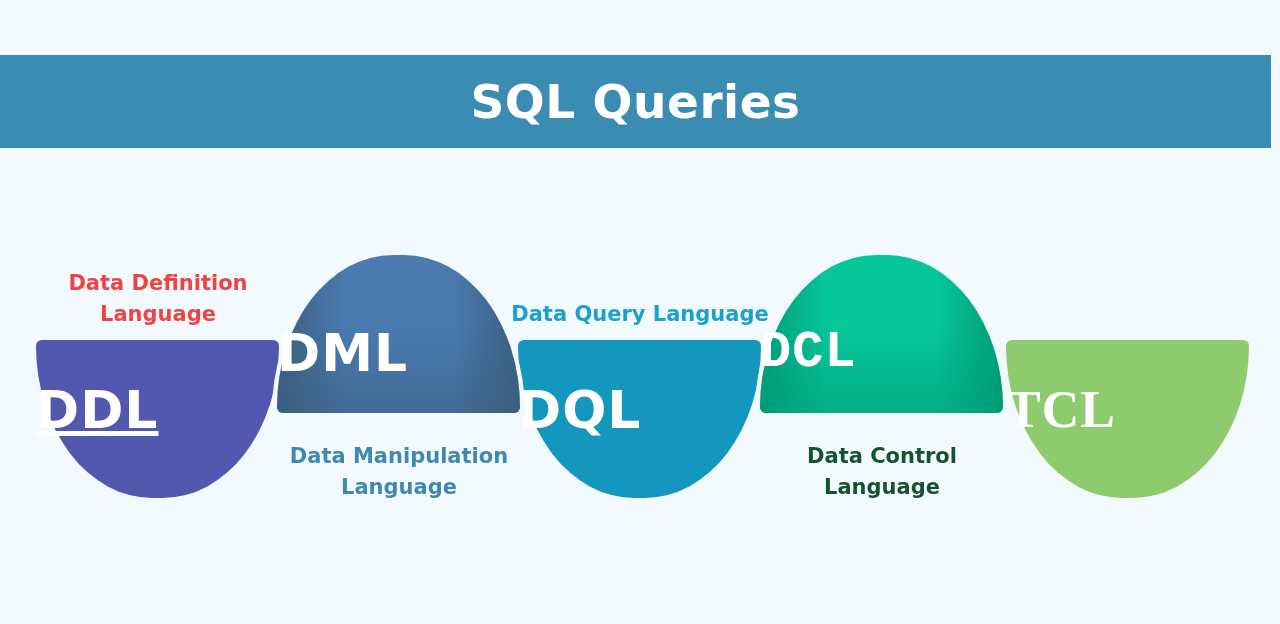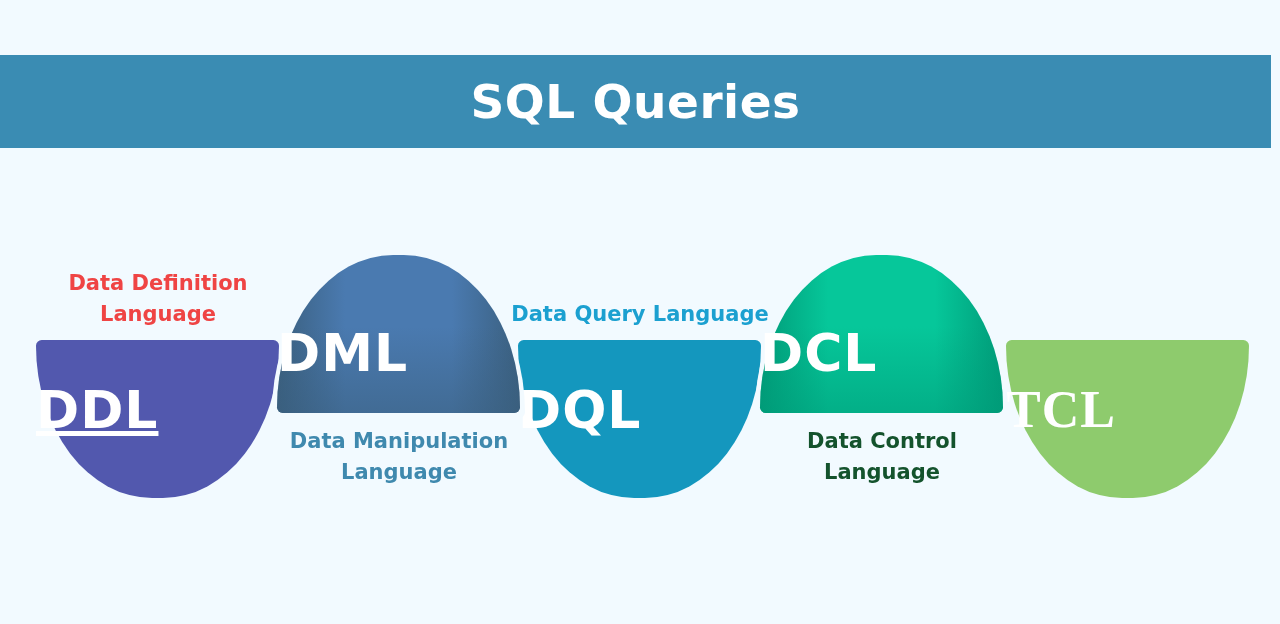--- a/index.html
+++ b/index.html
@@ -90,21 +90,21 @@
     position: absolute;
     width: 260px;
     left: -8px;
     text-align: center;
     font-size: 21px;
     font-weight: bold;
     line-height: 31px;
     font-family: "DejaVu Sans", "Liberation Sans", sans-serif;
   }
   .caption-above { bottom: 100%; margin-bottom: 10px; }
-  .caption-below { top: 100%; margin-top: 13px; }
+  .caption-below { top: 100%; margin-top: 28px; }
 
   
   #node-ddl { left: 36px;   top: 192px; }
   #node-dml { left: 277px;  top: 107px; }
   #node-dql { left: 518px;  top: 192px; }
   #node-dcl { left: 760px;  top: 107px; }
   #node-tcl { left: 1006px; top: 192px; }
 
   
   #node-ddl { z-index: 1; }
@@ -125,21 +125,21 @@
   .rim-up {
     border-radius: 127px 127px 6px 6px / 168px 168px 6px 6px;
     background: #f2faff;
   }
 
   
   #node-ddl .shape-label { top: 40px; text-decoration: underline; }
   #node-dql .shape-label { top: 40px; }
   #node-tcl .shape-label { top: 40px; }
   #node-dml .shape-label { top: 68px; }
-  #node-dcl .shape-label { top: 68px; }
+  #node-dcl .shape-label { top: 68px; font-family: Liberation Mono, monospace; }
 </style>
 </head>
 <body style="background: rgb(242, 250, 255);">
 
 <div class="page">
 
   <div class="header-banner" style="background: rgb(58, 140, 179);">
     <div class="header-title" style="color: rgb(255, 255, 255);">SQL Queries</div>
   </div>
 

